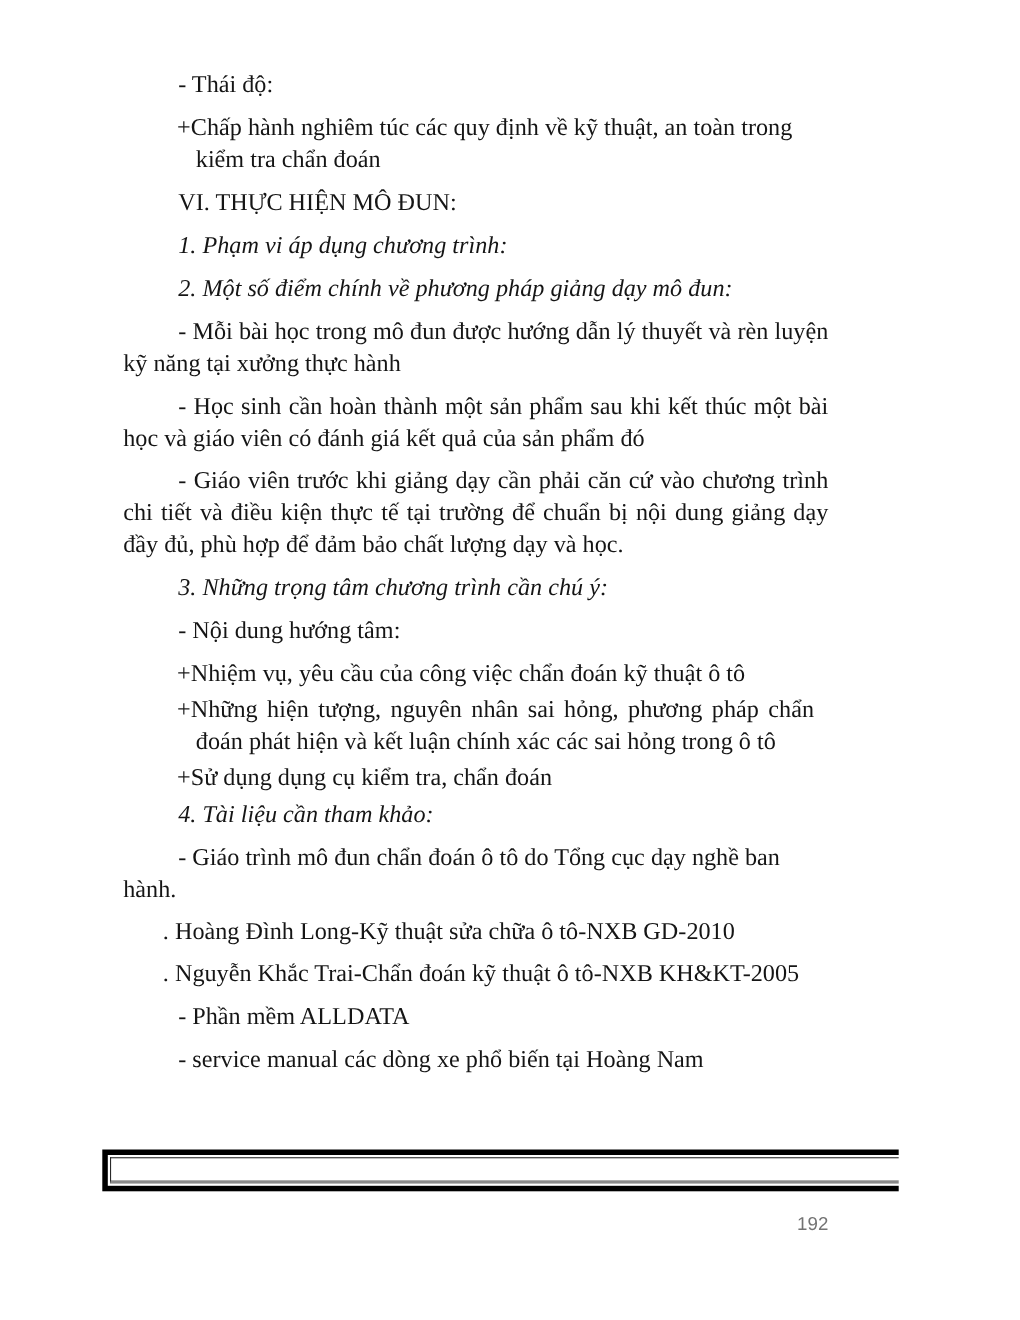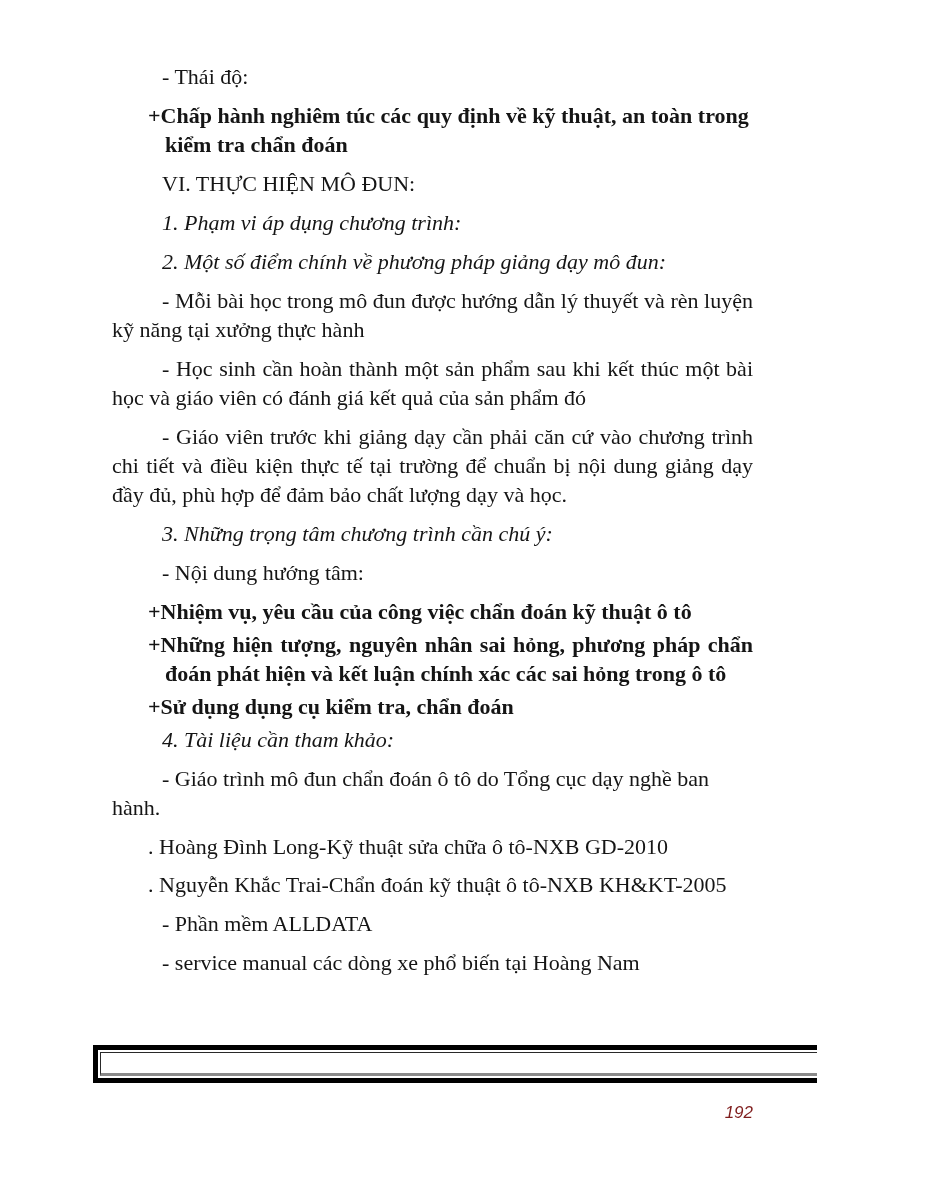--- a/index.html
+++ b/index.html
@@ -32,24 +32,23 @@
     text-indent: 50px;
   }
   .justify {
     text-align: justify;
   }
   .italic {
     font-style: italic;
   }
   
   .plus {
-    margin: 4px 0;
+    margin: 4px 13px;
     padding-left: 53px;
     text-indent: -17px;
-    font-weight: bold;
   }
   
   .dot {
     margin: 9px 0;
     padding-left: 36px;
   }
   .tight {
     margin-top: 0;
   }
   .empty-box {
@@ -72,22 +71,21 @@
     border-right: 2px solid #6f6f6f;
     background: #ffffff;
   }
   .page-number {
     position: absolute;
     right: 64px;
     top: 1103px;
     font-family: "Liberation Sans", "DejaVu Sans", sans-serif;
     font-size: 17px;
     line-height: 20px;
-    color: #7f1d1d;
-    font-style: italic;
+    color: #737373;
   }
 </style>
 </head>
 <body>
 
 <div class="page">
   <div class="content">
     <p class="para indent">- Thái độ:</p>
     <p class="para plus">+Chấp hành nghiêm túc các quy định về kỹ thuật, an toàn trong kiểm tra chẩn đoán</p>
     <p class="para indent">VI. THỰC HIỆN MÔ ĐUN:</p>

